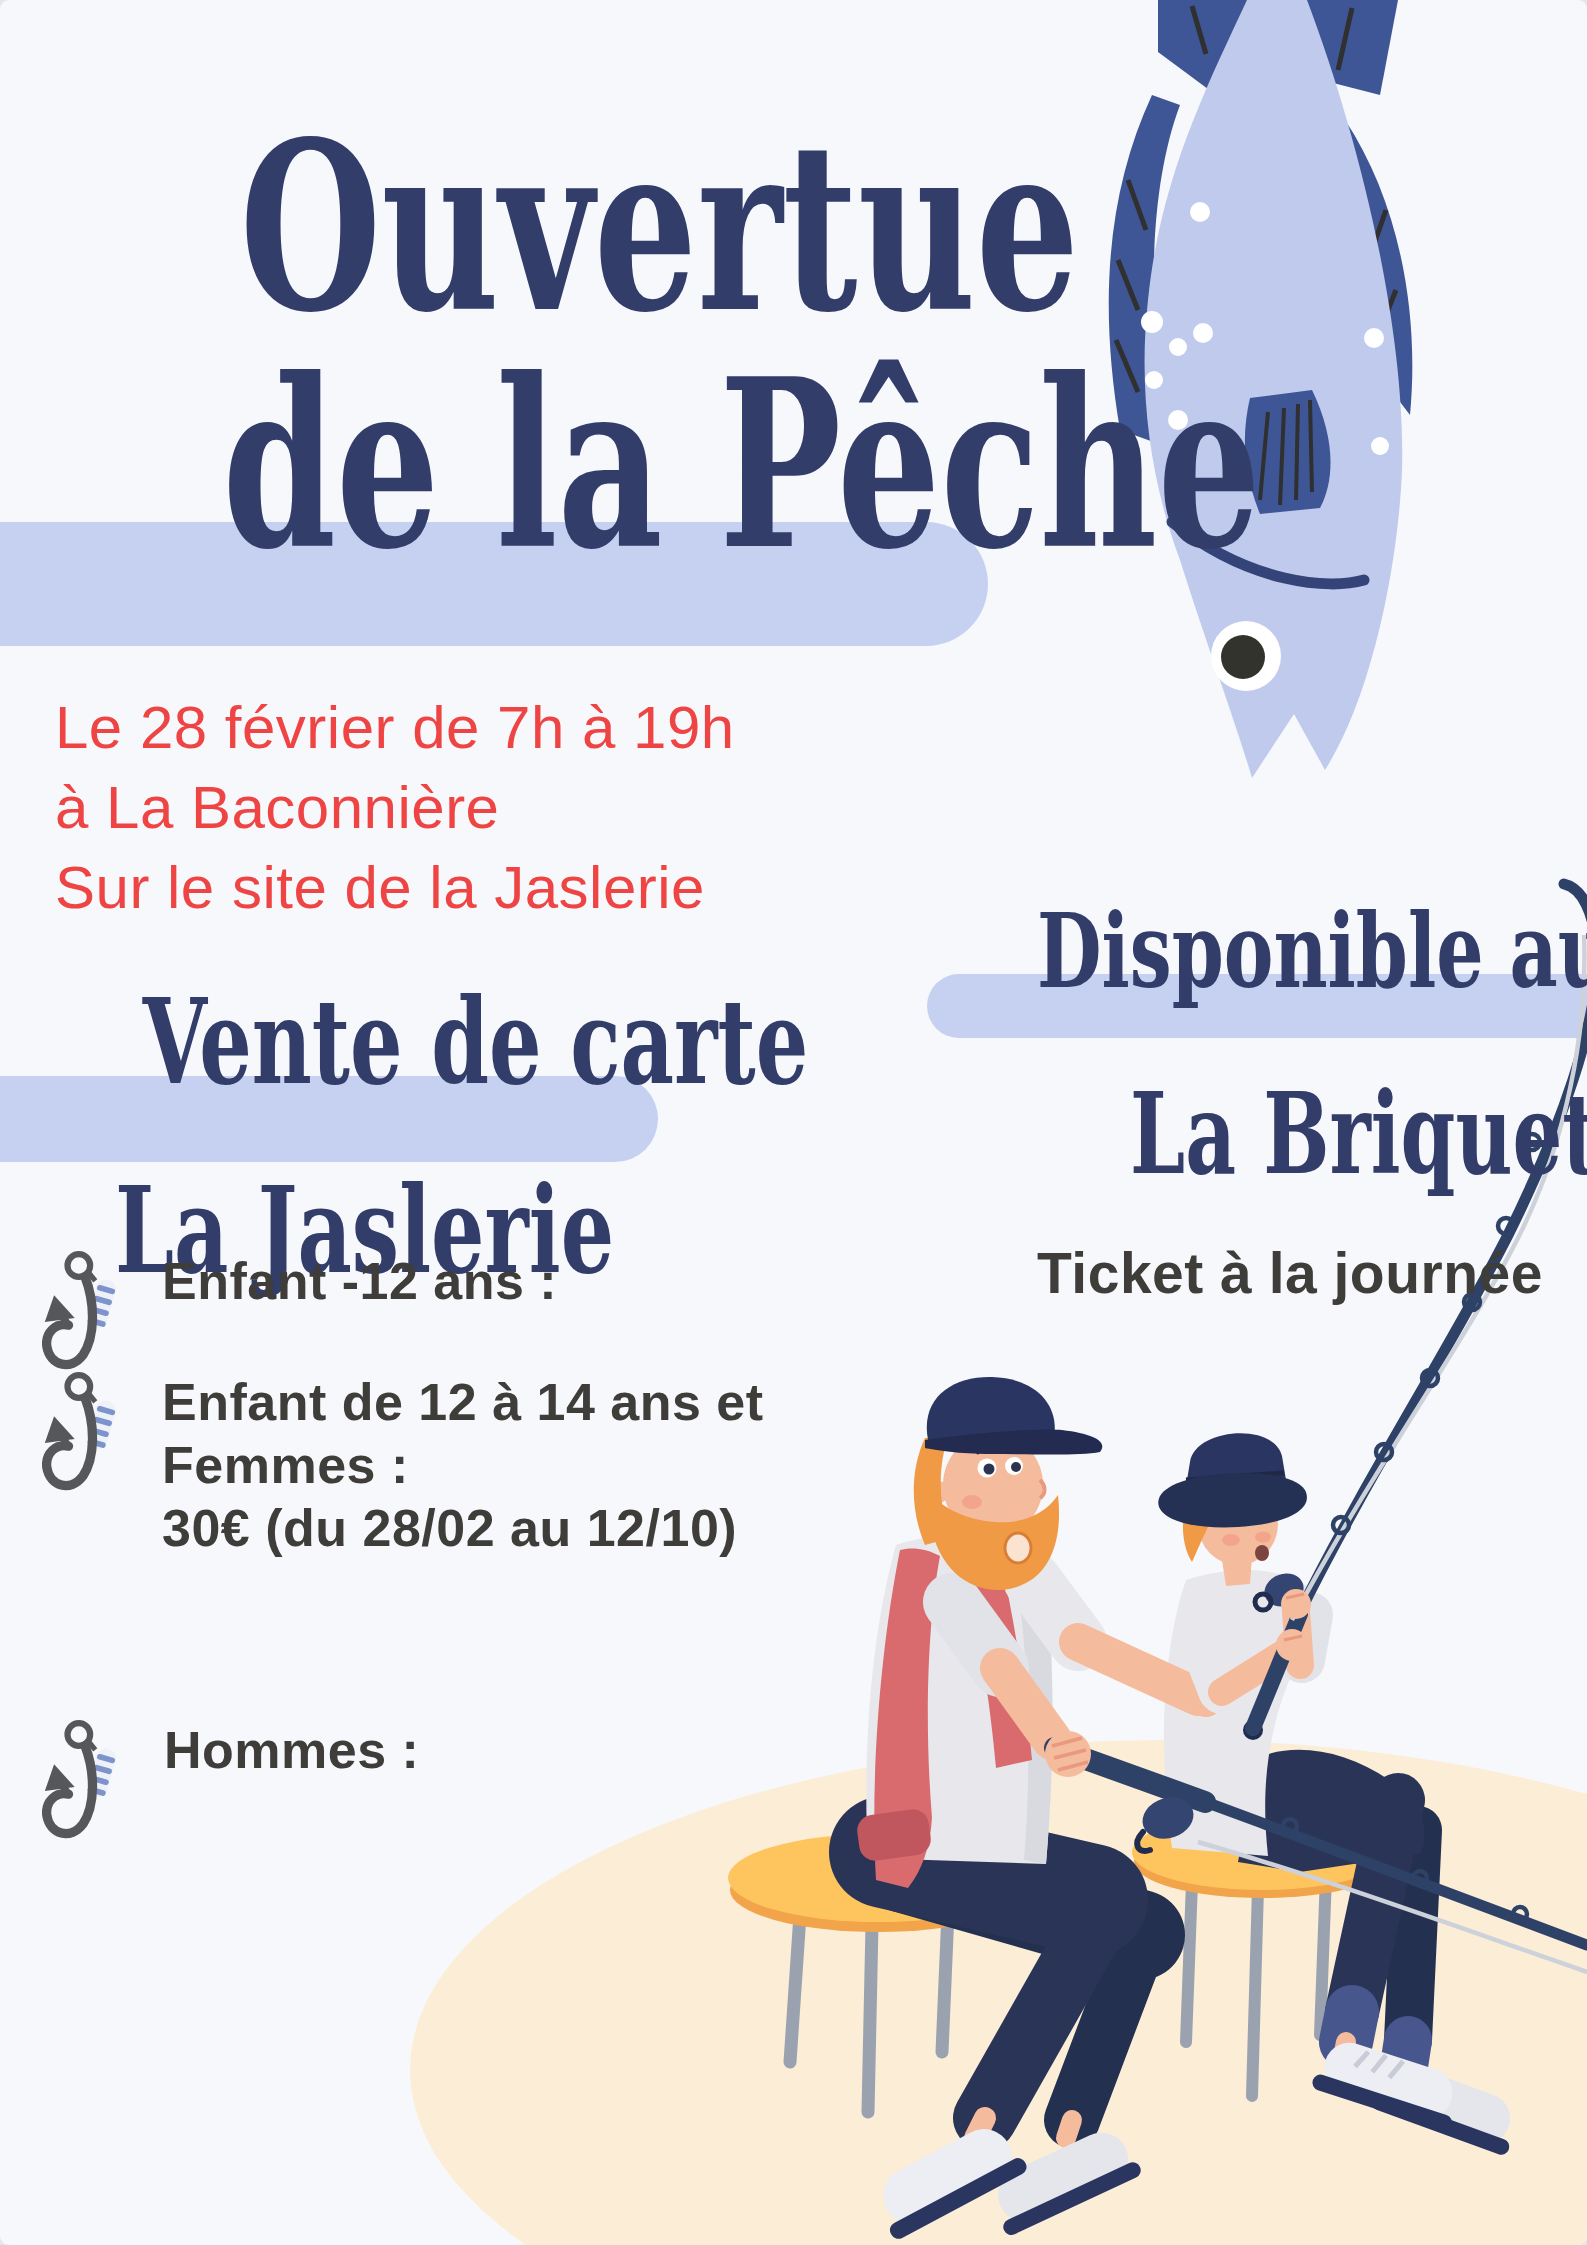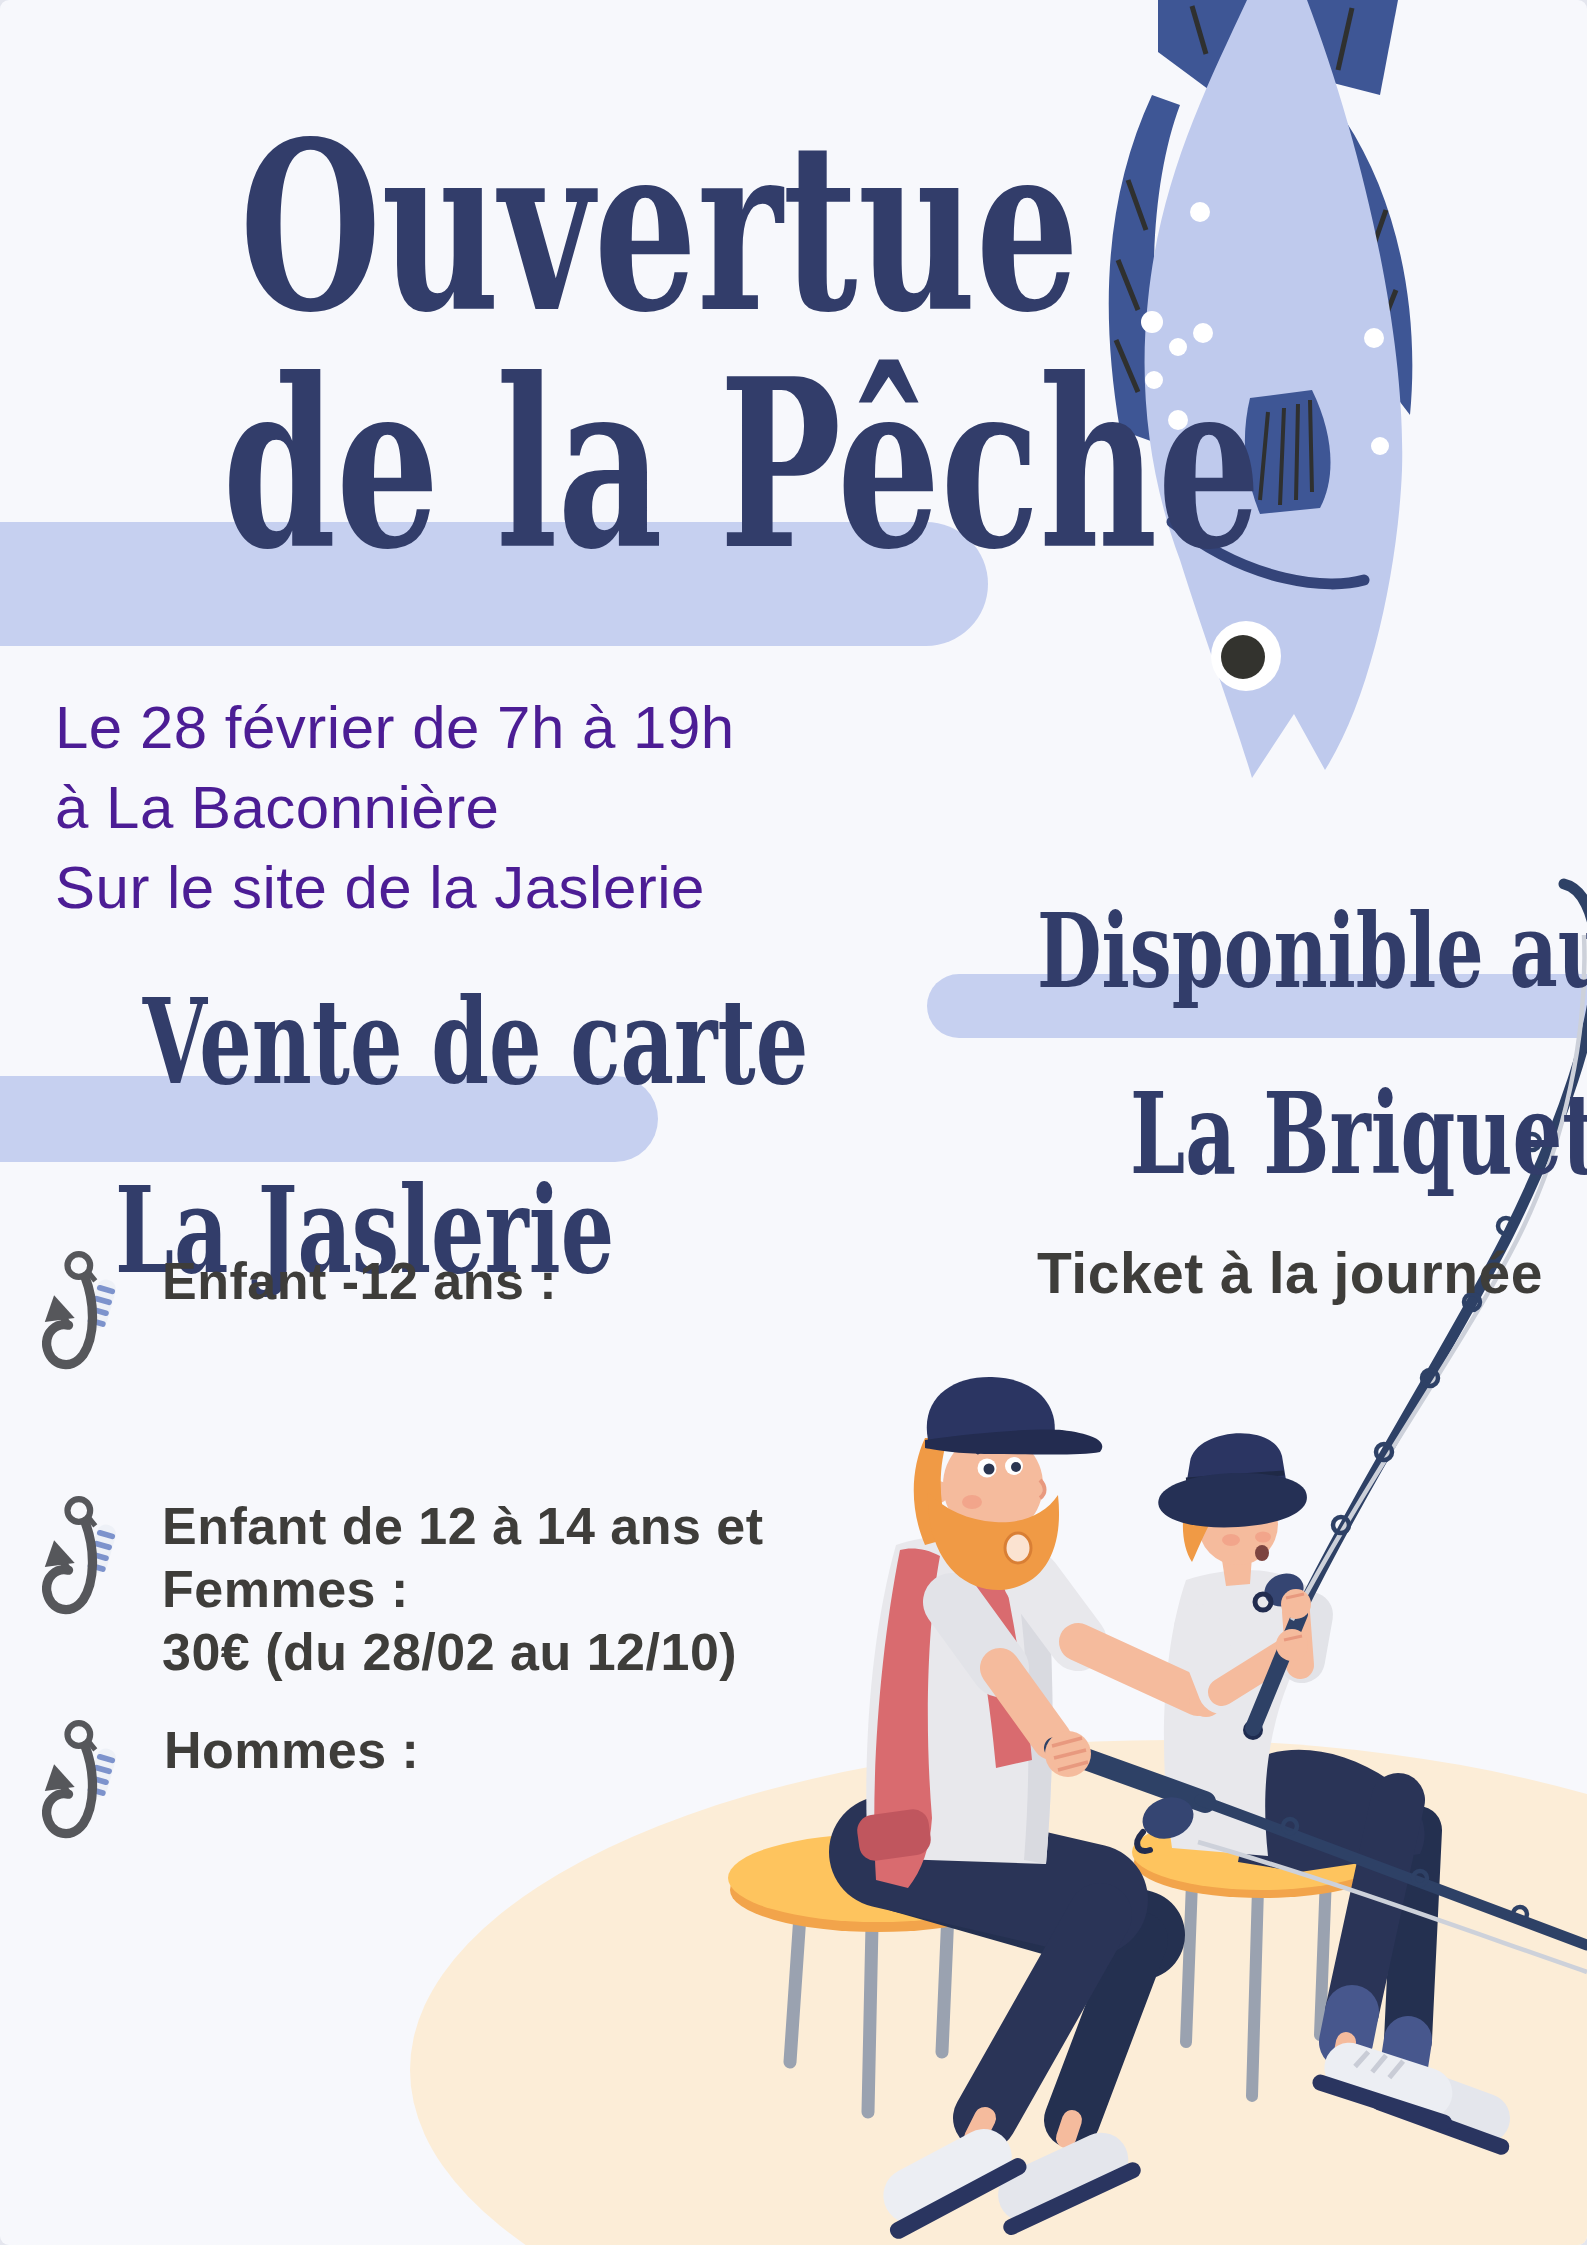--- a/index.html
+++ b/index.html
@@ -20,25 +20,25 @@
   .squish{display:inline-block;transform:scaleX(0.70);transform-origin:50% 50%;}
   .squish2{display:inline-block;transform:scaleX(0.73);transform-origin:50% 50%;}
   .t1{left:60px;top:112px;width:870px;font-size:232px;}
   .t2{left:0;top:349px;width:1000px;font-size:232px;}
   .h-vente{left:0;top:983px;width:660px;font-size:118px;}
   .h-jaslerie{left:8px;top:1170px;width:560px;font-size:120px;}
   .h-dispo{left:895px;top:900px;width:692px;font-size:102px;}
   .h-briq{left:993px;top:1078px;width:594px;font-size:112px;}
   
   .date{position:absolute;z-index:3;left:55px;top:688px;font-size:60px;line-height:80px;
-        color:#4c1d95;font-weight:500;letter-spacing:0.5px;}
+        color:#ef4444;font-weight:500;letter-spacing:0.5px;}
   .ticket{position:absolute;z-index:3;left:990px;top:1240px;width:600px;text-align:center;
           font-size:57px;font-weight:700;color:#3e3d3a;letter-spacing:0.5px;}
   .price-item{position:absolute;z-index:3;left:42px;display:flex;gap:26px;align-items:flex-start;}
-  .item1{top:1250px;} .item2{top:1495px;} .item3{top:1719px;gap:28px;}
+  .item1{top:1250px;} .item2{top:1371px;} .item3{top:1719px;gap:28px;}
   .price-item .hook{flex:0 0 auto;}
   .price-text{font-size:52px;line-height:63px;font-weight:700;color:#3e3d3a;letter-spacing:0.5px;white-space:nowrap;margin-left:8px;}
 </style>
 </head>
 <body>
 
 <div class="poster">
 
   <div class="bar bar-title"></div>
   <div class="bar bar-vente"></div>

